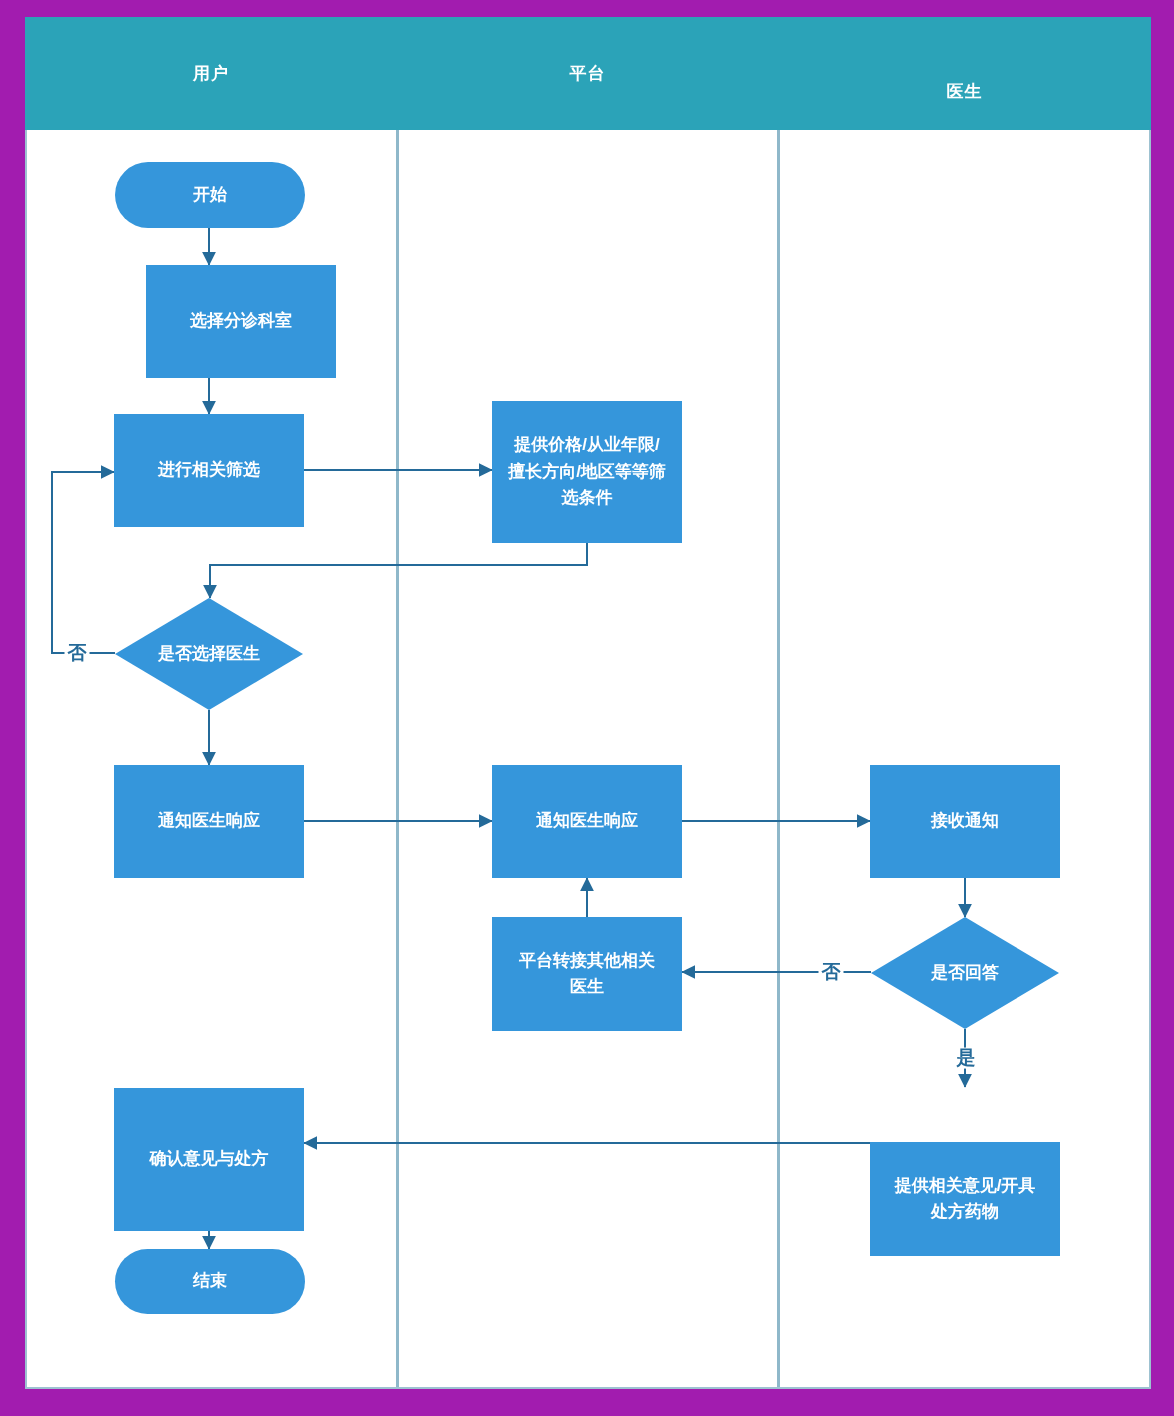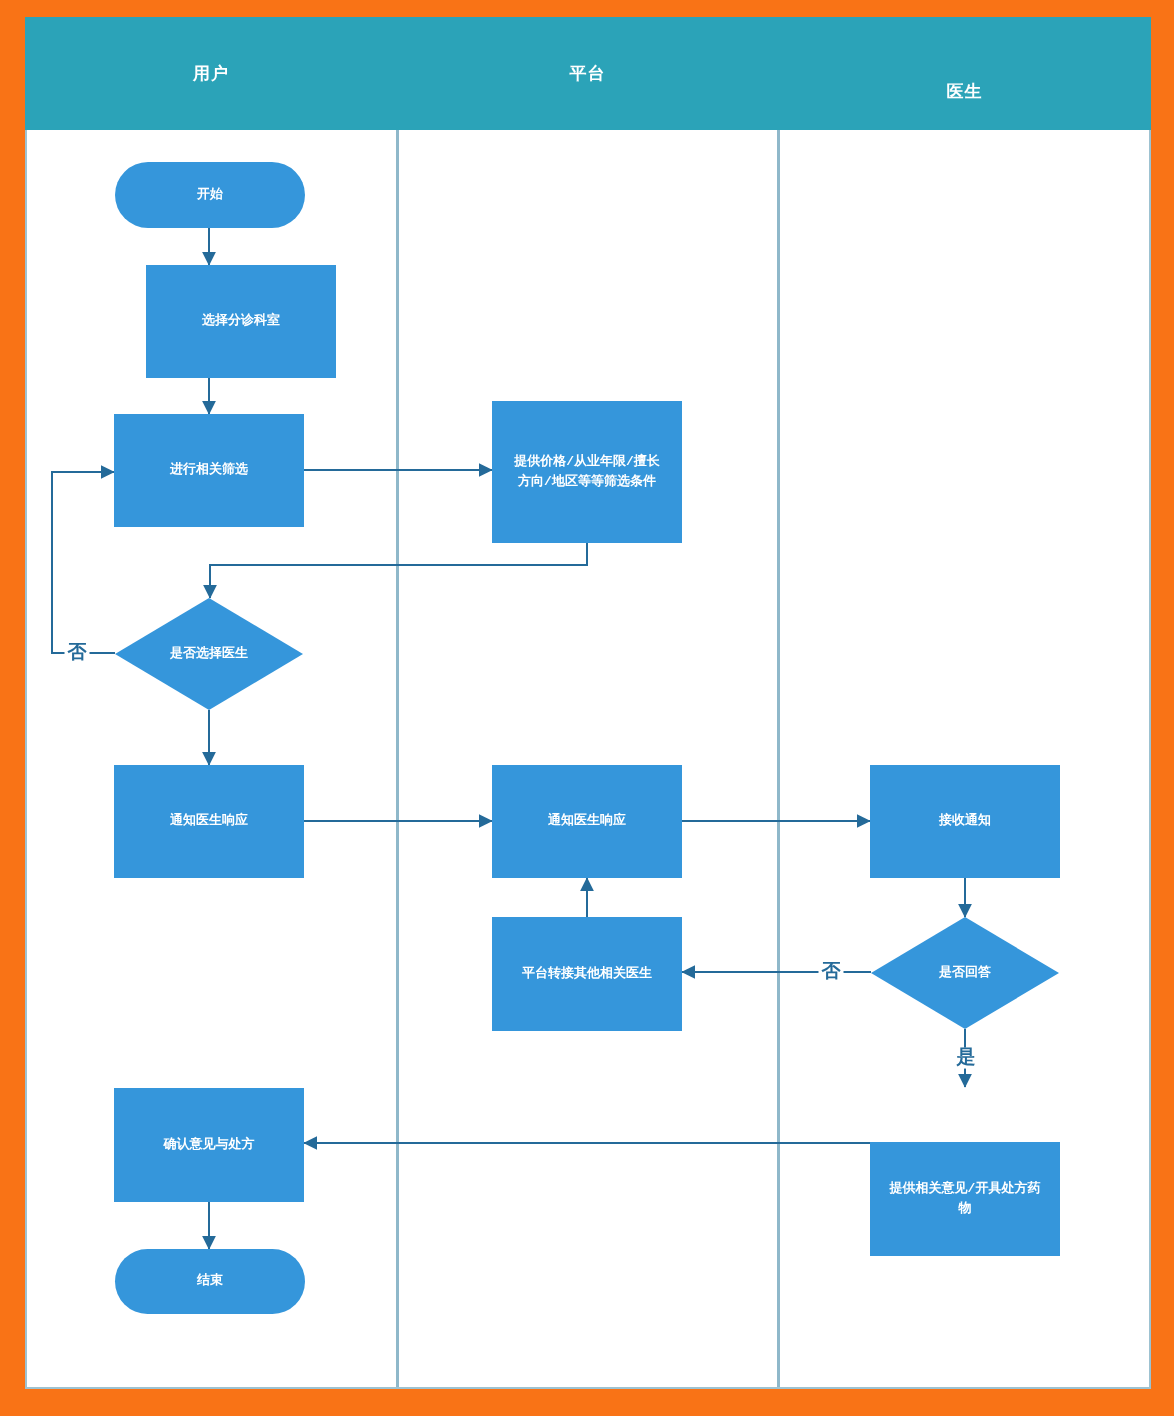--- a/index.html
+++ b/index.html
@@ -1,18 +1,18 @@
 <!DOCTYPE html>
 <html><head>
 <meta charset="utf-8">
 <style>
   html,body{margin:0;padding:0;background:#ffffff;}
   .stage{
-    position:relative;width:1174px;height:1416px;background:#f97316;overflow:hidden;
-    font-family:Liberation Mono, monospace;
+    position:relative;width:1174px;height:1416px;background:#a21caf;overflow:hidden;
+    font-family:Liberation Sans, sans-serif;
   }
   .frame{
     position:absolute;left:25px;top:17px;width:1126px;height:1372px;
     border:2px solid #9dc2d1;box-sizing:border-box;background:#ffffff;
   }
   .header{
     position:absolute;left:25px;top:17px;width:1126px;height:113px;
     background:#2ba3b8;display:flex;
   }
   .header-cell{
@@ -20,21 +20,21 @@
     color:#ffffff;font-size:17px;font-weight:700;letter-spacing:1px;
   }
   .hc1{width:372px;} .hc2{width:381px;} .hc3{width:373px;margin-top:36px;}
   .vline{
     position:absolute;top:130px;height:1257px;width:3px;background:#8fb8ca;
   }
   .edges{position:absolute;left:0;top:0;pointer-events:none;}
   .node{
     position:absolute;background:#3596db;color:#ffffff;
     display:flex;align-items:center;justify-content:center;text-align:center;
-    font-size:13px;font-weight:700;line-height:1.55;box-sizing:border-box;
+    font-size:17px;font-weight:700;line-height:1.55;box-sizing:border-box;
   }
   .pill{border-radius:34px;}
   .diamond{clip-path:polygon(50% 0,100% 50%,50% 100%,0 50%);}
   .edge-label{
     position:absolute;transform:translate(-50%,-50%);
     background:#ffffff;color:#246a99;font-size:19px;font-weight:700;
     padding:0 3px;line-height:1.1;
   }
 </style>
 </head>
@@ -90,21 +90,21 @@
   </div>
 
   <div class="node diamond" style="left:115px;top:598px;width:188px;height:112px;">
     <span>是否选择医生</span>
   </div>
 
   <div class="node" style="left:114px;top:765px;width:190px;height:113px;">
     <span>通知医生响应</span>
   </div>
 
-  <div class="node" style="left:114px;top:1088px;width:190px;height:114px;">
+  <div class="node" style="left:114px;top:1088px;width:190px;height:143px;">
     <span>确认意见与处方</span>
   </div>
 
   <div class="node pill" style="left:115px;top:1249px;width:190px;height:65px;">
     <span>结束</span>
   </div>
 
   <div class="node" style="left:492px;top:401px;width:190px;height:142px;padding:0 16px;">
     <span>提供价格/从业年限/擅长方向/地区等等筛选条件</span>
   </div>

